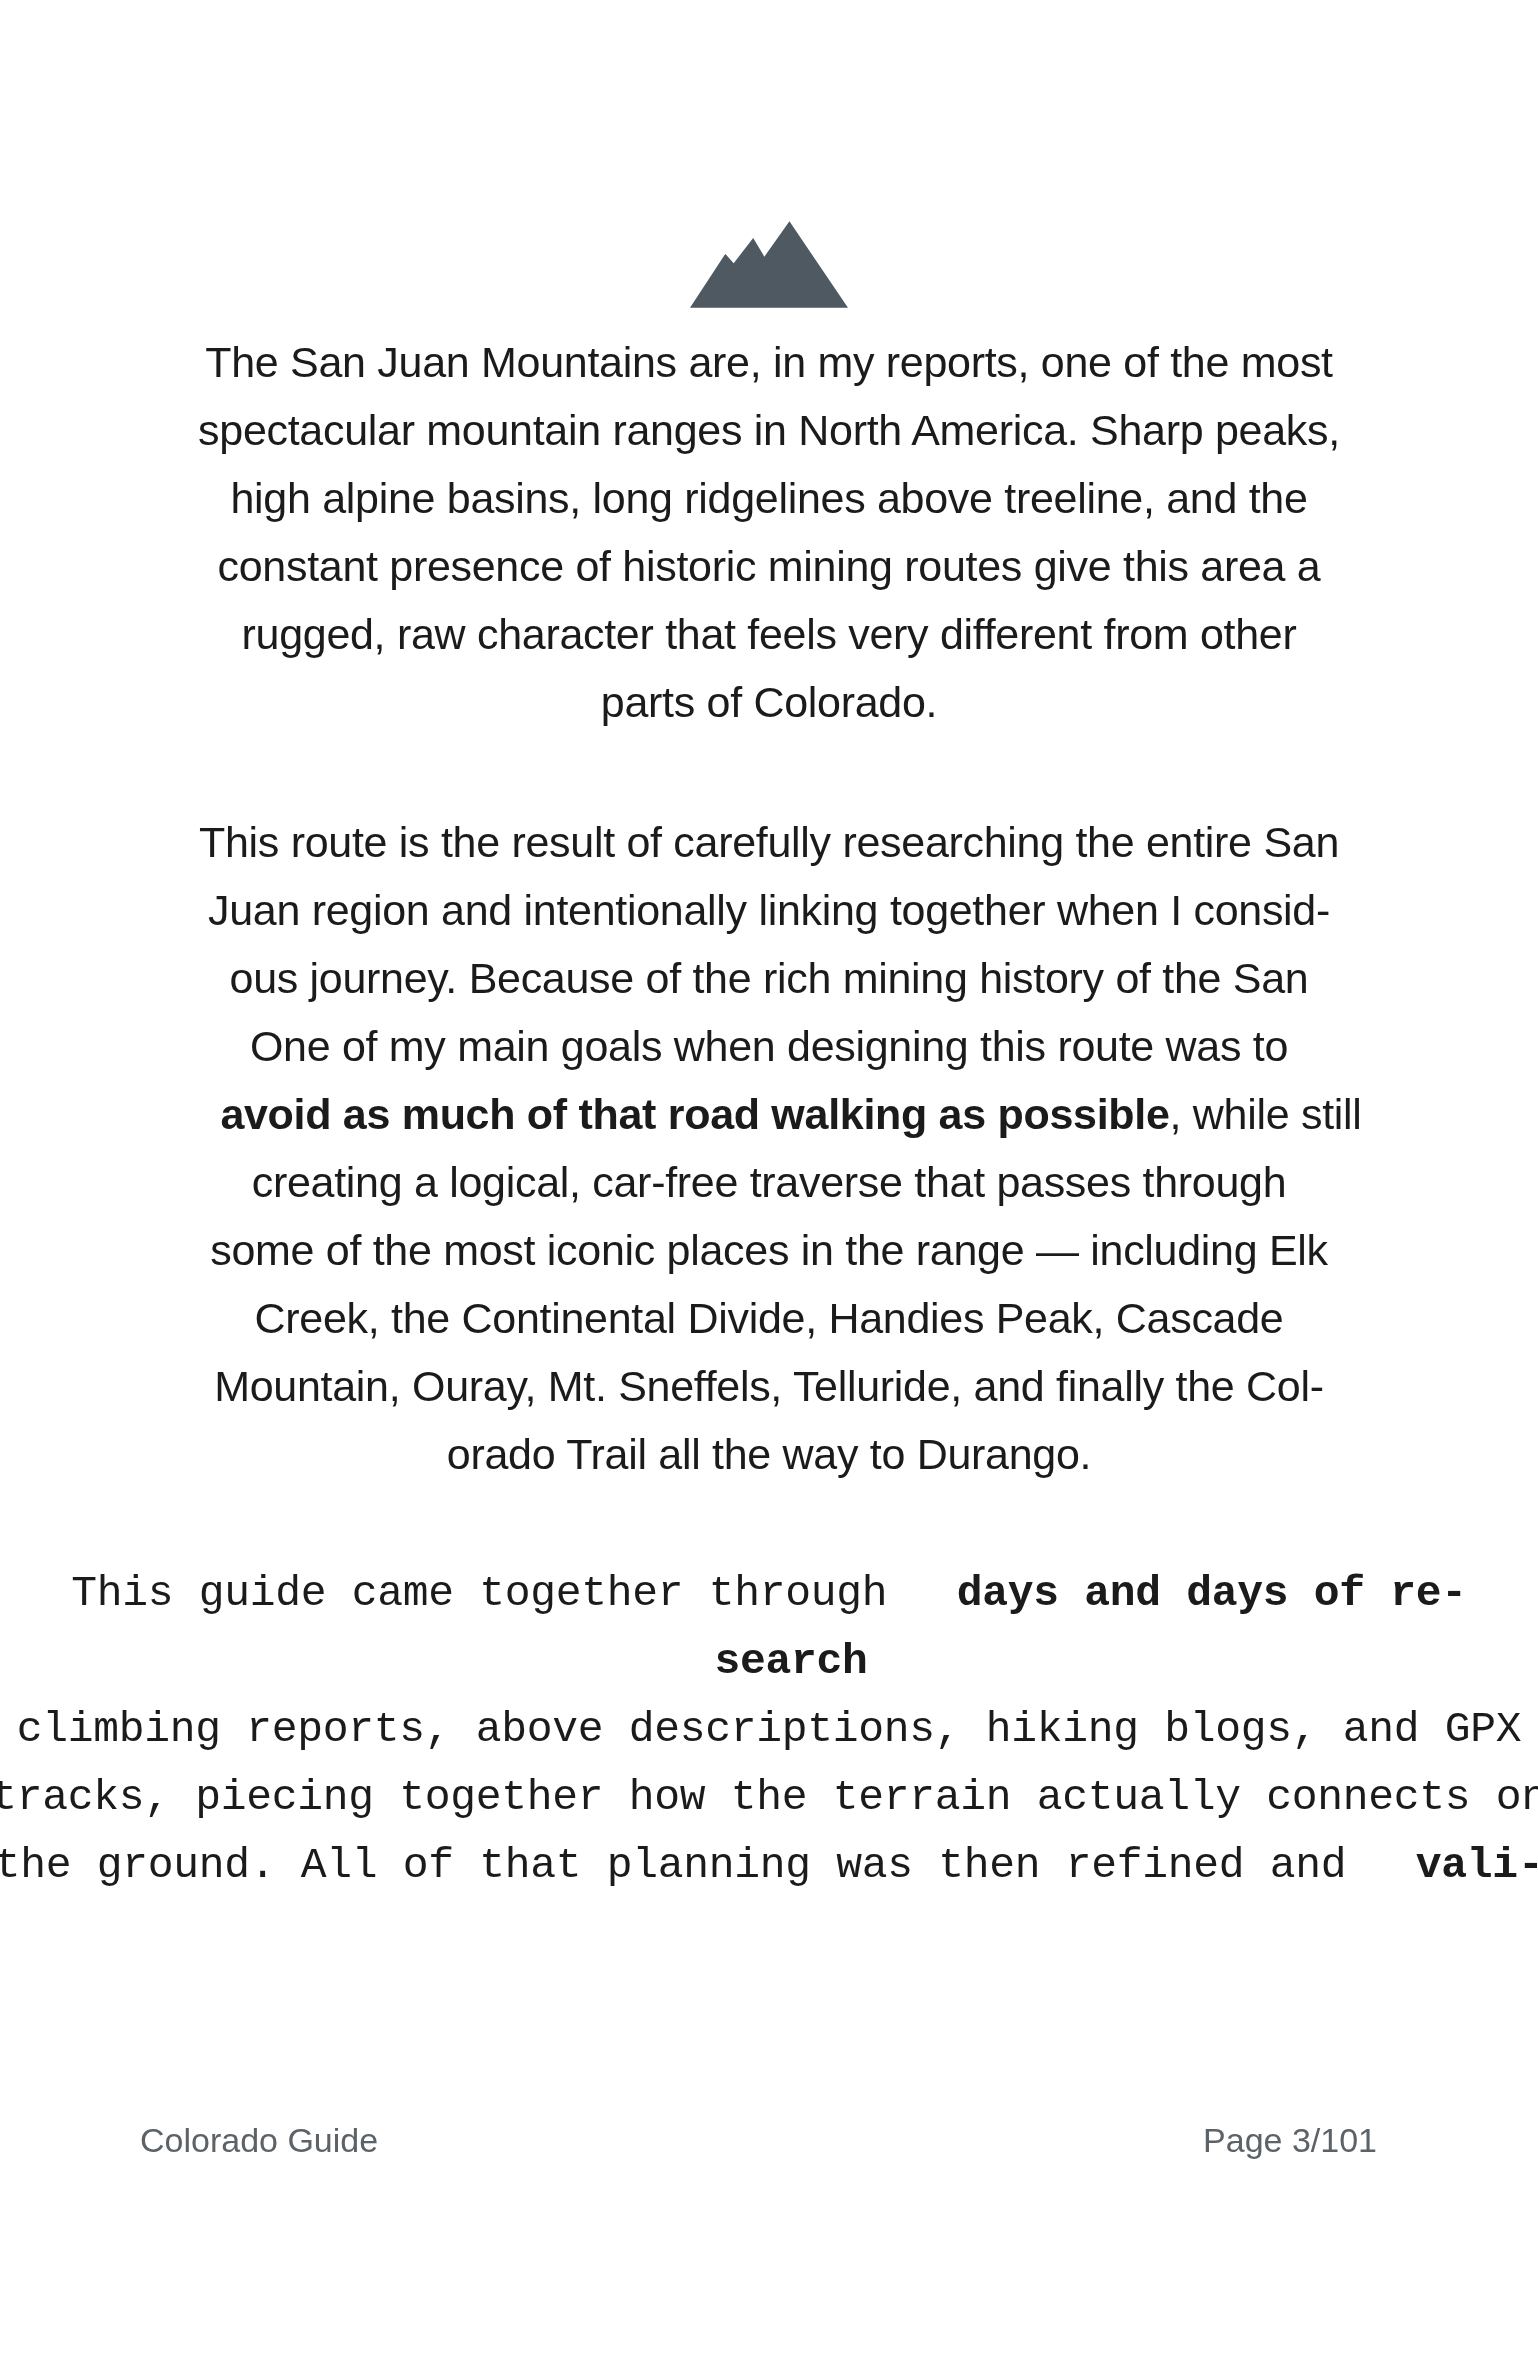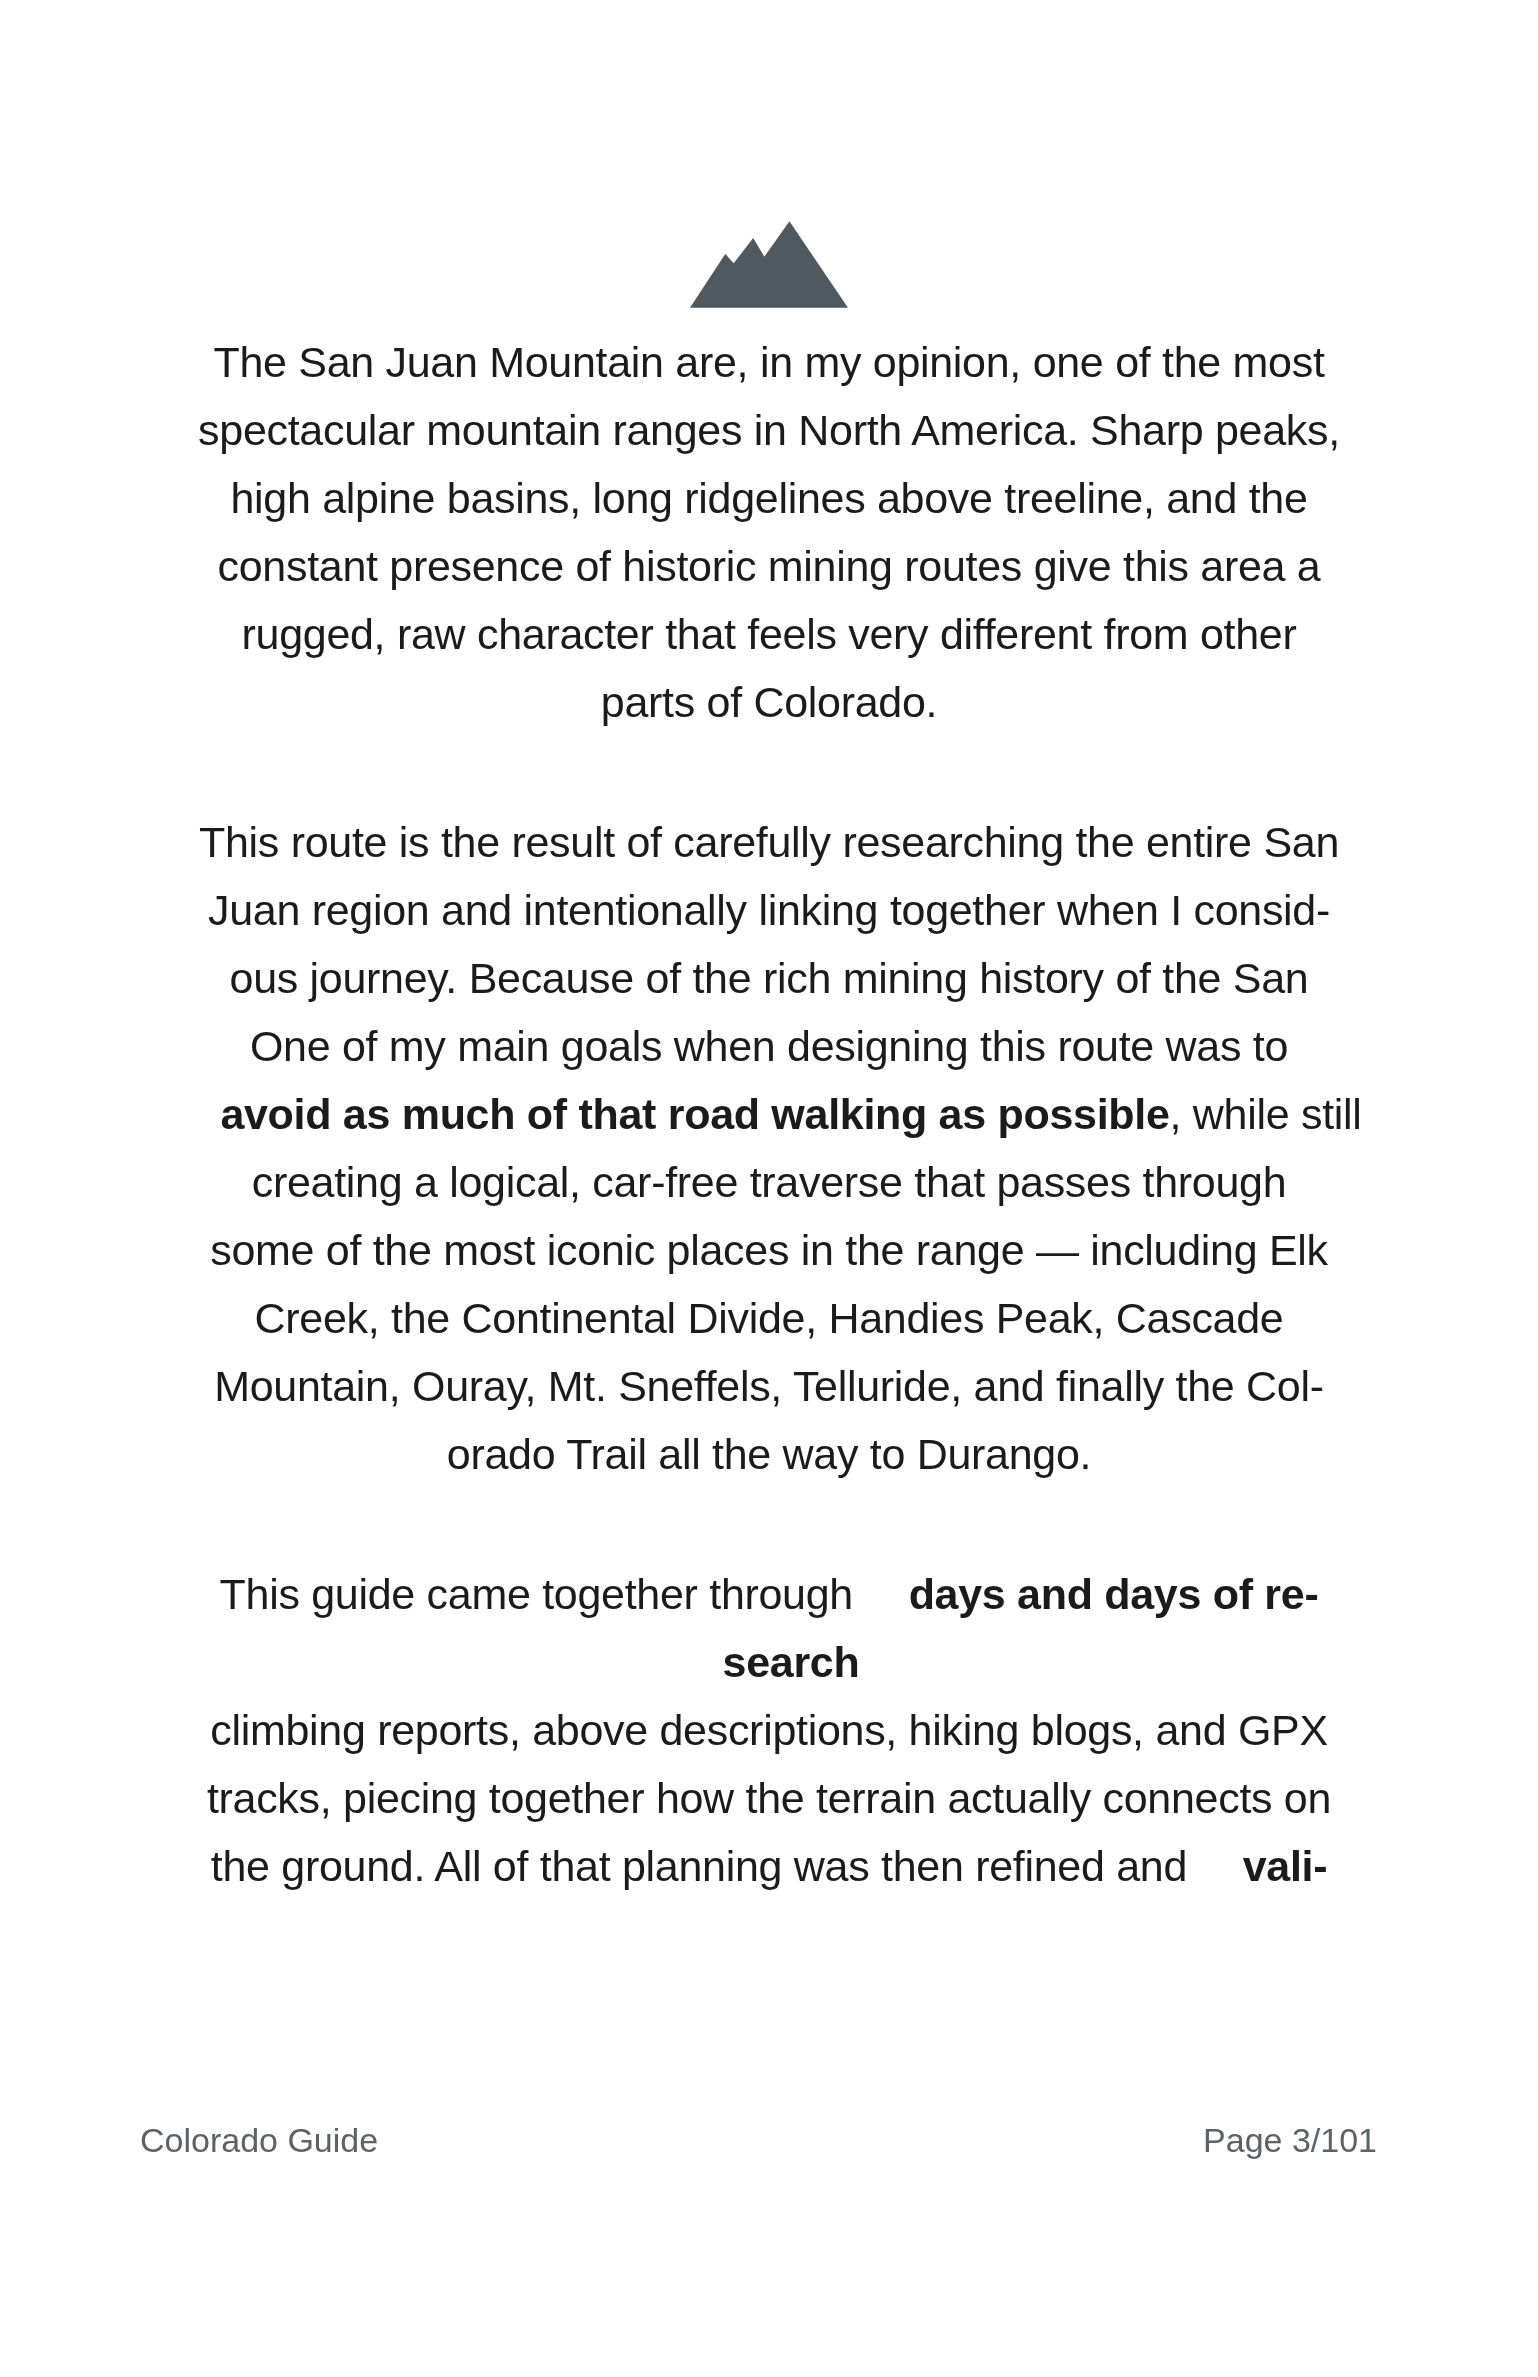--- a/index.html
+++ b/index.html
@@ -31,20 +31,21 @@
     color: var(--text-color, #1b1b1b);
     font-size: 43px;
     letter-spacing: -0.3px;
     text-align: center;
   }
   .para {
     margin: 0 0 72px 0;
   }
   .para:last-child {
     margin-bottom: 0;
+    font-family: Liberation Mono, monospace;
   }
   .line {
     display: flex;
     justify-content: center;
     line-height: 68px;
     white-space: pre;
   }
   .line span.b {
     font-weight: 700;
     margin-left: 44px;
@@ -69,21 +70,21 @@
 <div class="page">
 
   <div class="icon-wrap">
     <svg width="158" height="89" viewBox="0 0 170 95" xmlns="http://www.w3.org/2000/svg">
       <polygon points="0,93 38,35 47,45 68,18 80,38 107,0 170,93" style="fill: var(--icon-color, #4f5962);"></polygon>
     </svg>
   </div>
 
   <div class="content">
       <div class="para">
-        <div class="line"><span>The San Juan Mountain are, in my opinion, one of the most</span></div>
+        <div class="line"><span>The San Juan Mountains are, in my reports, one of the most</span></div>
         <div class="line"><span>spectacular mountain ranges in North America. Sharp peaks,</span></div>
         <div class="line"><span>high alpine basins, long ridgelines above treeline, and the</span></div>
         <div class="line"><span>constant presence of historic mining routes give this area a</span></div>
         <div class="line"><span>rugged, raw character that feels very different from other</span></div>
         <div class="line"><span>parts of Colorado.</span></div>
       </div>
       <div class="para">
         <div class="line"><span>This route is the result of carefully researching the entire San</span></div>
         <div class="line"><span>Juan region and intentionally linking together when I consid-</span></div>
         <div class="line"><span>ous journey. Because of the rich mining history of the San</span></div>

